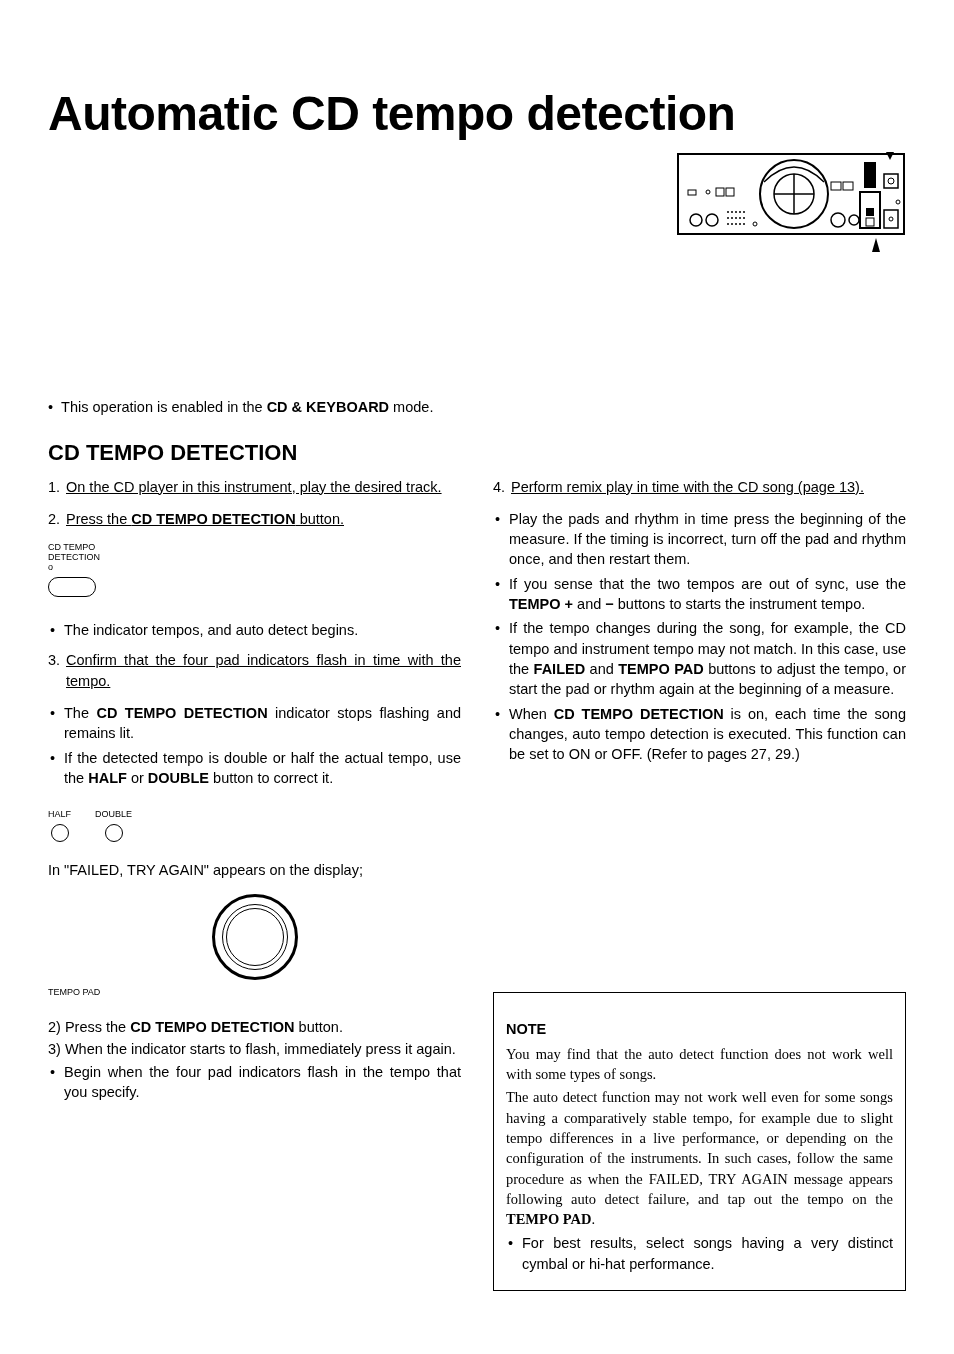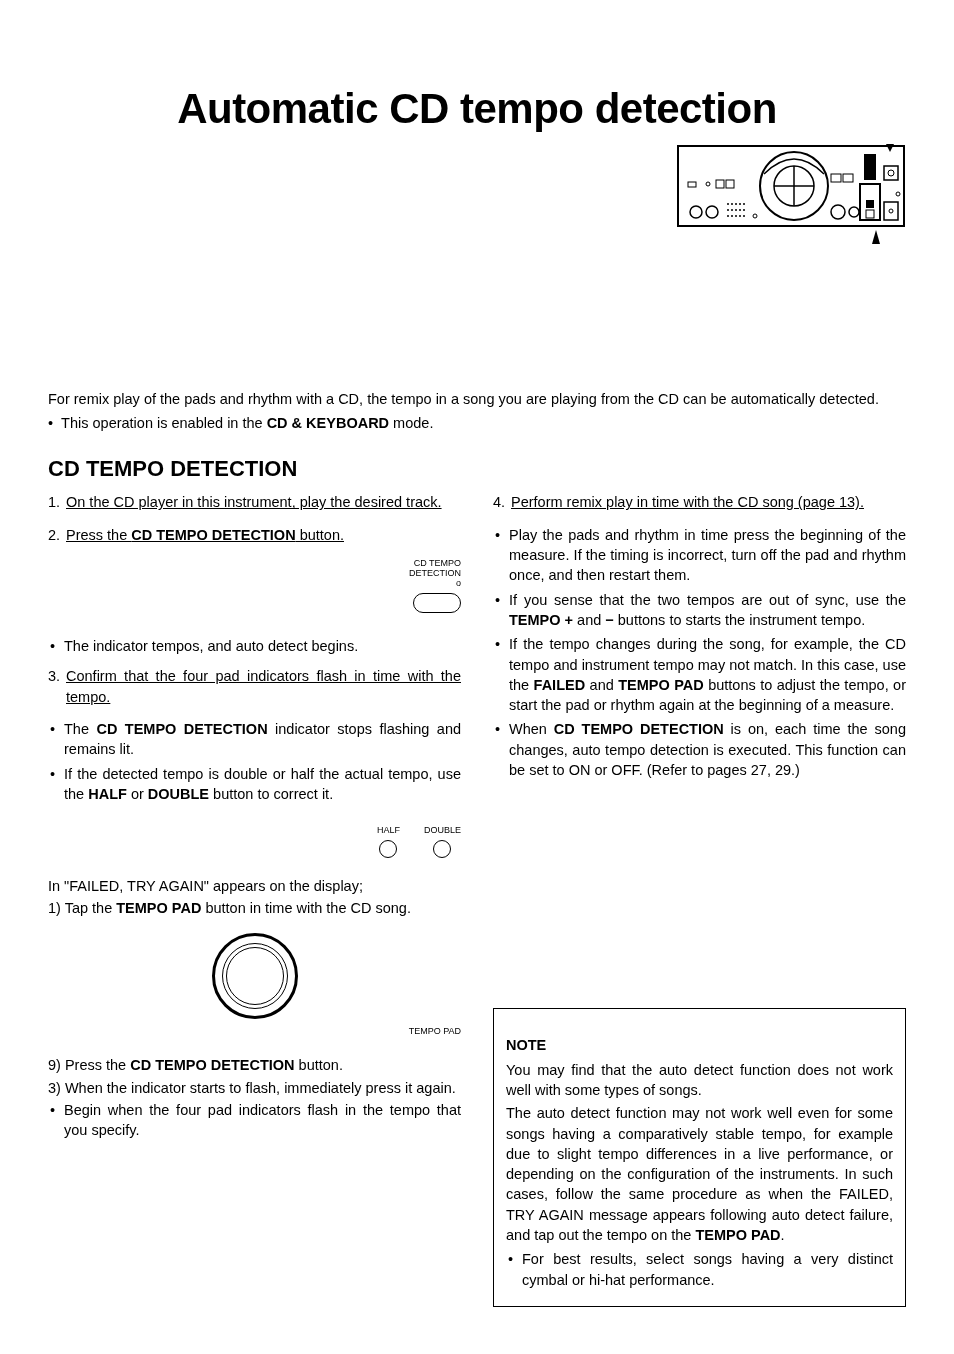--- a/index.html
+++ b/index.html
@@ -6,27 +6,26 @@
     body {
       font-family: Arial, Helvetica, sans-serif;
       background: #fff;
       color: #000;
       width: 954px;
       padding: 80px 48px 40px 48px;
       font-size: 14.5px;
       line-height: 1.4;
     }
     h1.main-title {
-      font-size: 42px;
+      font-size: 48px;
       font-weight: 900;
       font-stretch: condensed;
       letter-spacing: -0.5px;
       margin-bottom: 10px;
       font-family: "Arial Black", Arial, sans-serif;
-      text-align: center;
     }
     .device-diagram {
       float: right;
       margin-top: -5px;
       margin-bottom: 20px;
     }
     .intro-block {
       clear: both;
       padding-top: 120px;
       margin-bottom: 20px;
@@ -60,21 +59,21 @@
     .step .body { flex: 1; text-decoration: underline; }
     .bullet {
       display: flex;
       margin-bottom: 4px;
       text-align: justify;
       padding-left: 2px;
     }
     .bullet .dot { min-width: 14px; }
     .bullet .body { flex: 1; }
     .fig {
-      text-align: right;
+      text-align: left;
       margin: 14px 0 18px 0;
     }
     .fig-label-upper {
       font-size: 9px;
       line-height: 1.1;
       letter-spacing: 0px;
     }
     .fig-label-lower {
       font-size: 9px;
       margin-top: 6px;
@@ -145,21 +144,21 @@
     .note-box {
       border: 1.5px solid #000;
       padding: 26px 12px 12px 12px;
       margin-top: 228px;
       text-align: justify;
     }
     .note-box .note-title {
       font-weight: bold;
       margin-bottom: 4px;
     }
-    .note-box p { margin-bottom: 3px; }
+    .note-box p { margin-bottom: 3px; font-family: Liberation Serif, serif; }
     .footer {
       margin-top: 60px;
     }
     .footer .pg {
       font-size: 19px;
       font-weight: bold;
     }
     b, .bold { font-weight: bold; text-align: right; }
   </style>
 </head>
@@ -211,21 +210,20 @@
     <circle cx="215" cy="29" r="3" fill="none" stroke="#000"></circle>
     <rect x="208" y="58" width="14" height="18" fill="none" stroke="#000" stroke-width="1.5"></rect>
     <circle cx="215" cy="67" r="2" fill="none" stroke="#000"></circle>
     <circle cx="222" cy="50" r="2" fill="none" stroke="#000"></circle>
     <polygon points="210,0 218,0 214,8" fill="#000"></polygon>
     <polygon points="196,100 204,100 200,86" fill="#000"></polygon>
   </svg>
 </div>
 
 <div class="intro-block">
-  <p>For remix play of the pads and rhythm with a CD, the tempo in a song you are playing from the CD can be automatically detected.</p>
   <div class="intro-bullet">
     <span class="dot">•</span>
     <span><span>This operation is enabled in the </span><b>CD &amp; KEYBOARD</b><span> mode.</span></span>
   </div>
 </div>
 
 <h2 class="section-title">CD TEMPO DETECTION</h2>
 
 <div class="columns">
 
@@ -273,30 +271,29 @@
         </div>
         <div class="hd">
           <div class="fig-label-upper">DOUBLE</div>
           <span class="small-circle"></span>
         </div>
       </div>
     </div>
 
     <div class="fail-lines">
       <p>In "FAILED, TRY AGAIN" appears on the display;</p>
-      <p><span>1) Tap the </span><b>TEMPO PAD</b><span> button in time with the CD song.</span></p>
     </div>
 
     <div class="fig">
       <div class="tempo-pad-circle"></div>
       <div class="fig-label-lower">TEMPO PAD</div>
     </div>
 
     <div class="fail-lines">
-      <p><span>9) Press the </span><b>CD TEMPO DETECTION</b><span> button.</span></p>
+      <p><span>2) Press the </span><b>CD TEMPO DETECTION</b><span> button.</span></p>
       <p style="padding-left:0; text-indent:-15px; margin-left:15px;">3) When the indicator starts to flash, immediately press it again.</p>
     </div>
     <div class="bullet">
       <span class="dot">•</span>
         <span class="body">Begin when the four pad indicators flash in the tempo that you specify.</span>
     </div>
   </div>
 
   <div class="col">
     <div class="step">

